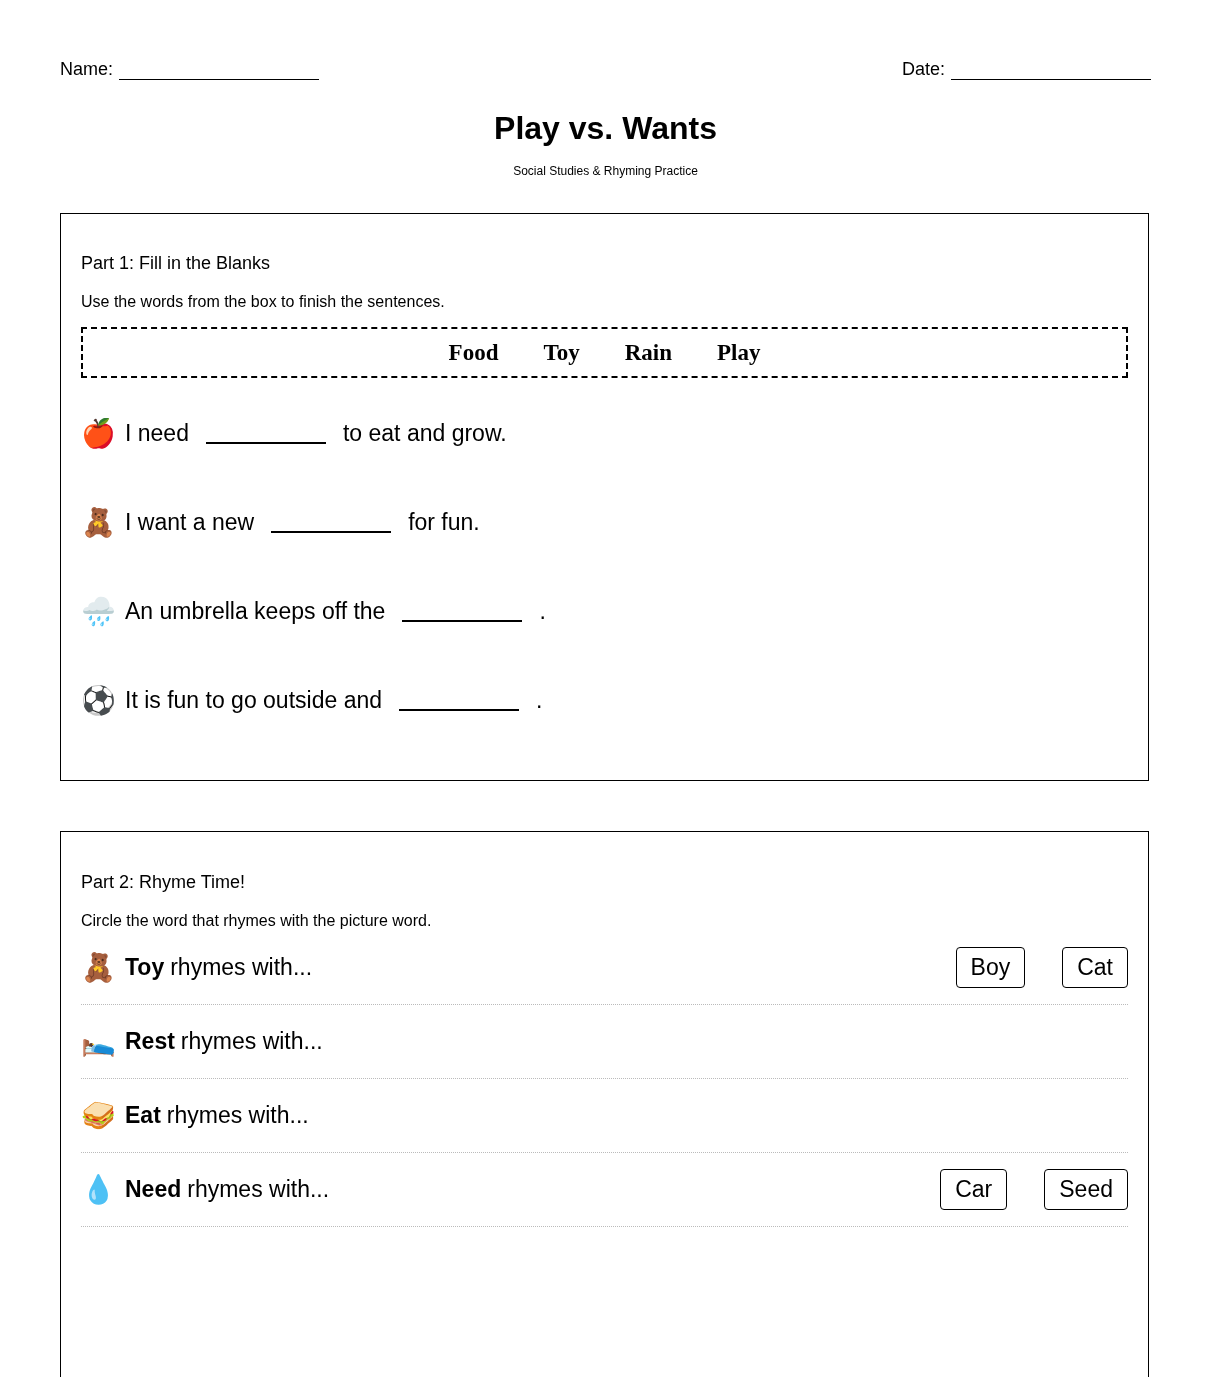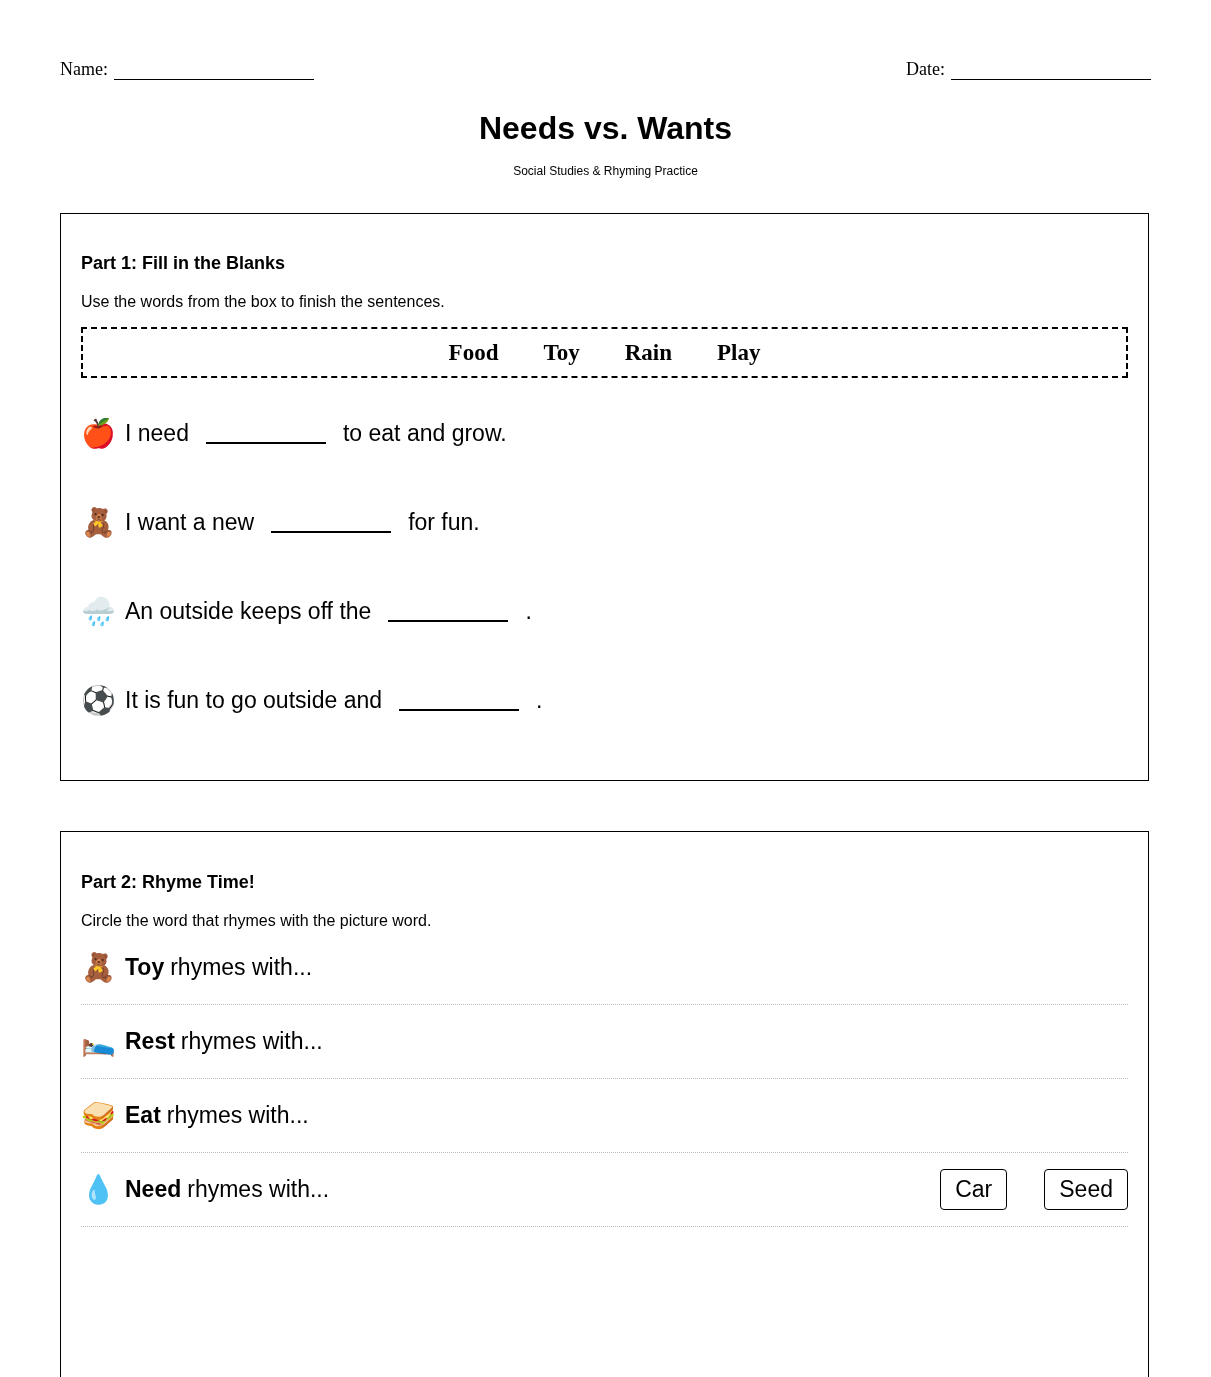--- a/index.html
+++ b/index.html
@@ -2,39 +2,39 @@
 <html><head>
 <meta charset="utf-8">
 <style>
   html, body { margin: 0; padding: 0; background: #ffffff; }
   body {
     width: 1211px; height: 1377px; position: relative;
     font-family: "Liberation Sans", sans-serif; color: #000;
   }
   .header-row {
     position: absolute; left: 60px; right: 60px; top: 59px;
-    display: flex; justify-content: space-between; font-size: 18px; font-family: Liberation Serif, serif;
+    display: flex; justify-content: space-between; font-size: 18px;
   }
   .field { display: flex; align-items: flex-end; }
   .field .line { display: inline-block; border-bottom: 1.5px solid #000; margin-left: 6px; height: 16px; }
   .name-line { width: 200px; }
   .date-line { width: 200px; }
   .title {
     position: absolute; left: 0; right: 0; top: 110px; text-align: center;
     font-size: 32px; font-weight: bold;
   }
   .subtitle {
     position: absolute; left: 0; right: 0; top: 164px; text-align: center; font-size: 12px;
   }
   .section {
     position: absolute; left: 60px; width: 1089px; border: 1px solid #000; box-sizing: border-box;
   }
   .sec1 { top: 213px; height: 568px; }
   .sec2 { top: 831px; height: 554px; }
-  .sec-title { position: absolute; left: 20px; font-size: 18px; font-weight: bold; }
+  .sec-title { position: absolute; left: 20px; font-size: 18px; font-weight: normal; }
   .sec-instr { position: absolute; left: 20px; font-size: 16px; }
   .wordbank {
     position: absolute; left: 20px; right: 20px; top: 113px; height: 51px;
     border: 2px dashed #000; box-sizing: border-box;
     display: flex; justify-content: center; align-items: center; gap: 45px;
     font-size: 23px; font-weight: bold; font-family: Liberation Serif, serif;
   }
   .fill-row {
     position: absolute; left: 20px; display: flex; align-items: center; font-size: 23px;
   }
@@ -58,21 +58,21 @@
   <div class="field">
     <span>Name:</span>
     <span class="line name-line"></span>
   </div>
   <div class="field">
     <span>Date:</span>
     <span class="line date-line"></span>
   </div>
 </div>
 
-<div class="title">Needs vs. Wants</div>
+<div class="title">Play vs. Wants</div>
 <div class="subtitle">Social Studies &amp; Rhyming Practice</div>
 
 <div class="section sec1">
   <div class="sec-title" style="top:39px">Part 1: Fill in the Blanks</div>
   <div class="sec-instr" style="top:79px">Use the words from the box to finish the sentences.</div>
   <div class="wordbank">
     <span>Food</span>
     <span>Toy</span>
     <span>Rain</span>
     <span>Play</span>
@@ -85,41 +85,45 @@
     <span>to eat and grow.</span>
   </div>
   <div class="fill-row" style="top:292px">
     <span class="emoji">🧸</span>
     <span>I want a new</span>
     <span class="blank"></span>
     <span>for fun.</span>
   </div>
   <div class="fill-row" style="top:381px">
     <span class="emoji">🌧️</span>
-    <span>An outside keeps off the</span>
+    <span>An umbrella keeps off the</span>
     <span class="blank"></span>
     <span>.</span>
   </div>
   <div class="fill-row" style="top:470px">
     <span class="emoji">⚽</span>
     <span>It is fun to go outside and</span>
     <span class="blank"></span>
     <span>.</span>
   </div>
 </div>
 
 <div class="section sec2">
   <div class="sec-title" style="top:40px">Part 2: Rhyme Time!</div>
   <div class="sec-instr" style="top:80px">Circle the word that rhymes with the picture word.</div>
 
   <div class="rhyme-row" style="top:98px">
     <div class="rhyme-left">
       <span class="emoji">🧸</span>
       <b>Toy</b>
       <span>rhymes with...</span>
+    </div>
+    <div class="opts">
+      <span class="opt">Boy</span>
+      <span class="opt">Cat</span>
     </div>
   </div>
   <div class="rhyme-row" style="top:172px">
     <div class="rhyme-left">
       <span class="emoji">🛌</span>
       <b>Rest</b>
       <span>rhymes with...</span>
     </div>
   </div>
   <div class="rhyme-row" style="top:246px">

